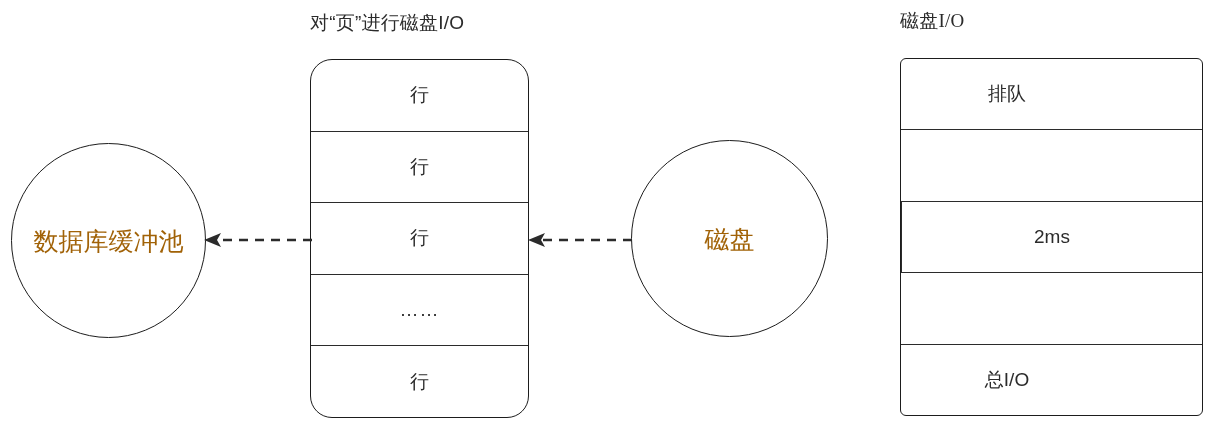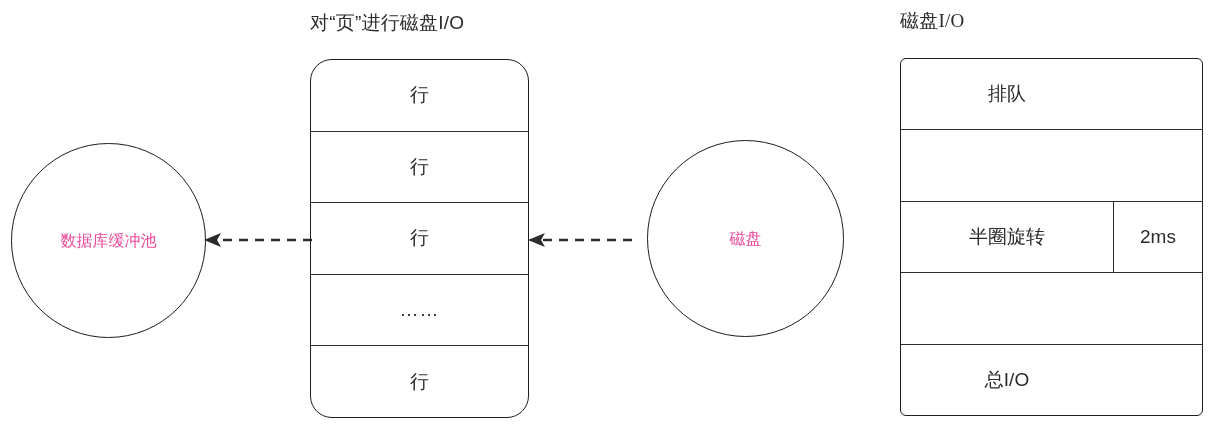--- a/index.html
+++ b/index.html
@@ -36,28 +36,28 @@
     position: absolute;
     border: 1.6px solid #1d1d1d;
     border-radius: 50%;
     box-sizing: border-box;
     display: flex;
     align-items: center;
     justify-content: center;
     background: #ffffff;
   }
   .circle-label {
-    font-size: 16px;
+    font-size: 25px;
     line-height: 22px;
-    color: #ec4899;
+    color: #a16207;
     white-space: nowrap;
     text-align: center;
   }
   #circle-buffer-pool { left: 11px;  top: 143px; width: 195px; height: 195px; }
-  #circle-disk        { left: 647px; top: 140px; width: 197px; height: 197px; }
+  #circle-disk        { left: 631px; top: 140px; width: 197px; height: 197px; }
 
   
   #page-box {
     position: absolute;
     left: 310px;
     top: 59px;
     width: 219px;
     height: 359px;
     box-sizing: border-box;
     border: 1.8px solid #1d1d1d;
@@ -160,21 +160,20 @@
     <path d="M 0 18 L 17 11 L 13 18 L 17 25 Z" fill="#2b2b2b"></path>
   </svg>
 
   <div id="metrics-table">
     <div class="trow">
       <div class="cell cell-name">排队</div>
     </div>
     <div class="trow">
     </div>
     <div class="trow">
-      <div class="cell cell-name">半圈旋转</div>
       <div class="cell cell-value">2ms</div>
     </div>
     <div class="trow">
     </div>
     <div class="trow">
       <div class="cell cell-name">总I/O</div>
     </div>
   </div>
 
 </div>

